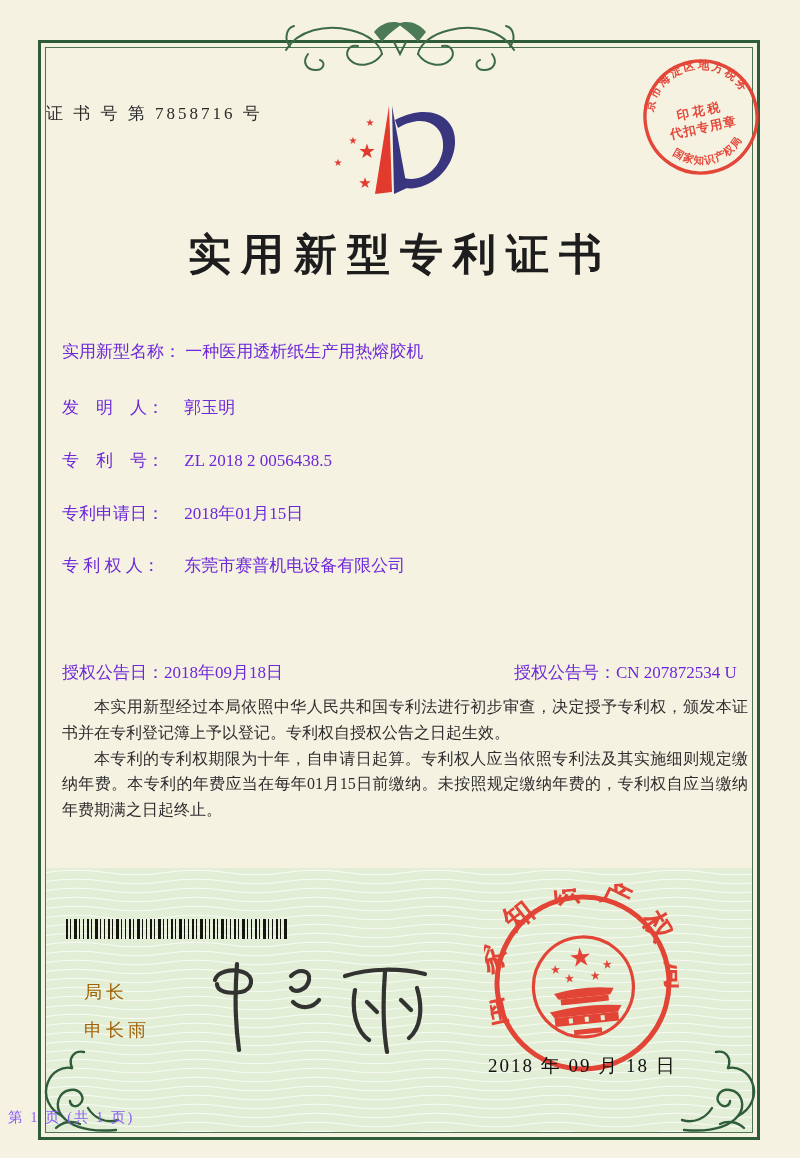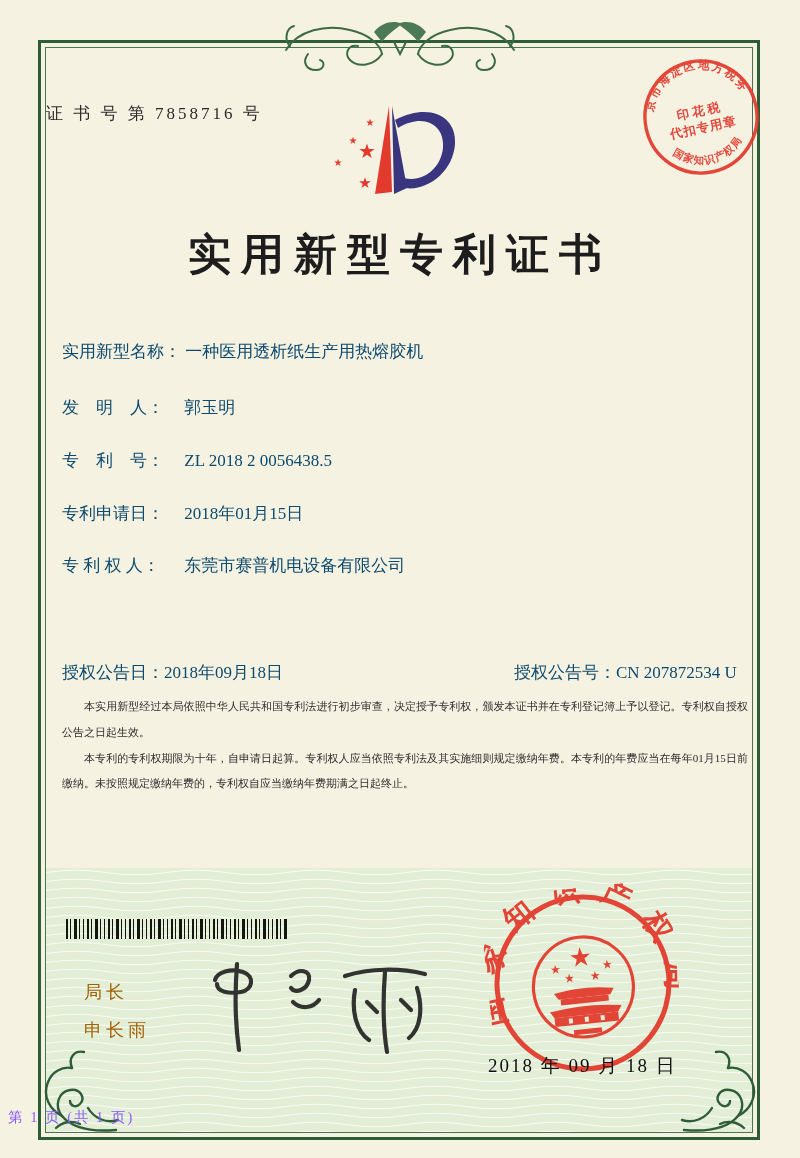--- a/index.html
+++ b/index.html
@@ -10,27 +10,27 @@
                border:3px solid #2e5c39;box-sizing:border-box;}
   .frame-inner{position:absolute;left:45px;top:47px;width:708px;height:1086px;
                border:1px solid #4a7253;box-sizing:border-box;}
   .green-zone{position:absolute;left:46px;top:868px;width:706px;height:264px;
               background:#e3eed6;}
   .green-zone svg{display:block;}
   .cert-number{position:absolute;left:46px;top:102px;font-size:17px;letter-spacing:3px;color:#2b2b2b;}
   .logo{position:absolute;left:325px;top:100px;}
   .title{position:absolute;left:0;top:226px;width:100%;text-align:center;
          font-size:43px;font-weight:bold;letter-spacing:10px;color:#1d1d1d;}
-  .field{position:absolute;left:62px;font-size:17px;white-space:nowrap;color:#0c4a6e;}
+  .field{position:absolute;left:62px;font-size:17px;white-space:nowrap;color:#6d28d9;}
   .flabel{display:inline-block;min-width:118px;}
   .fvalue{display:inline-block;}
   .field.wrap{white-space:normal;width:660px;}
   .field.wrap .fvalue{vertical-align:top;width:530px;line-height:29px;}
   .grant-right{position:absolute;left:452px;top:0;}
-  .paras{position:absolute;left:62px;top:694px;width:686px;font-size:11px;
+  .paras{position:absolute;left:62px;top:694px;width:686px;font-size:16px;
          line-height:25.8px;color:#2e2e2e;text-align:justify;}
   .paras p{margin:0;text-indent:2em;}
   .barcode{position:absolute;left:66px;top:919px;width:222px;height:20px;
     background:
       repeating-linear-gradient(90deg,#15150f 0 2px,rgba(0,0,0,0) 2px 4px,#15150f 4px 5px,
         rgba(0,0,0,0) 5px 8px,#15150f 8px 11px,rgba(0,0,0,0) 11px 13px,#15150f 13px 14px,
         rgba(0,0,0,0) 14px 17px,#15150f 17px 18px,rgba(0,0,0,0) 18px 21px);}
   .signer{position:absolute;left:84px;top:980px;font-size:18px;letter-spacing:4px;color:#a16207;}
   .signer div{margin-bottom:14px;}
   .signature{position:absolute;left:195px;top:950px;}

